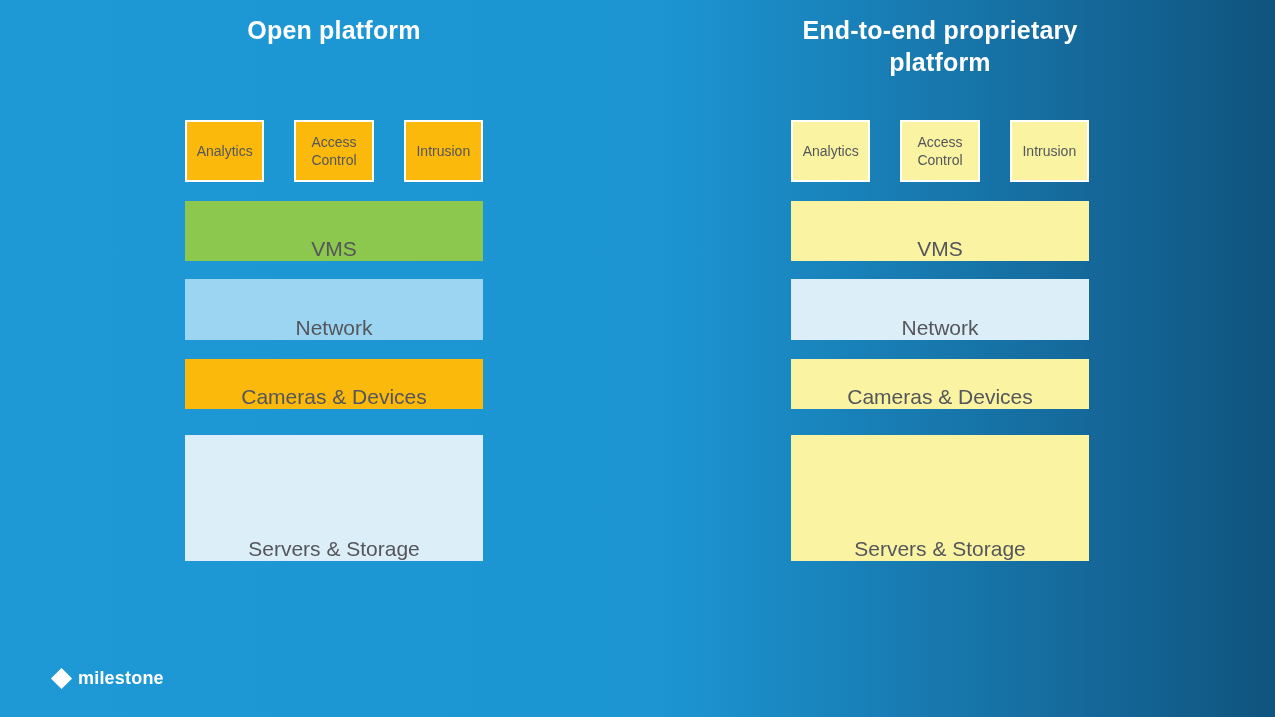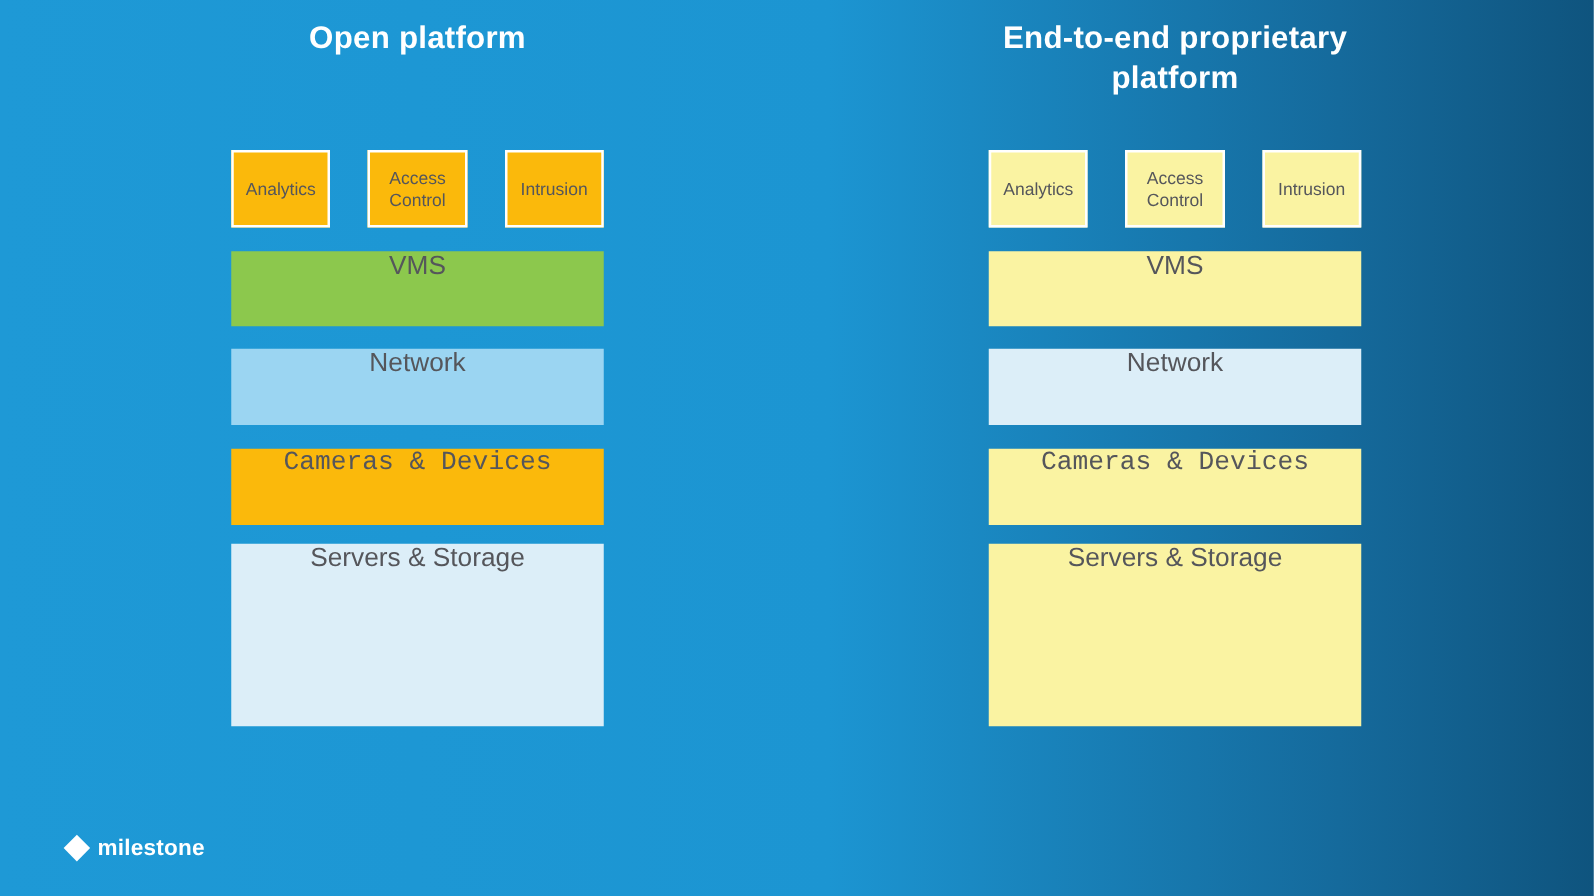--- a/index.html
+++ b/index.html
@@ -53,30 +53,30 @@
     font-size: 14px;
     line-height: 1.3;
     color: #55565B;
     padding: 2px;
   }
   .layer {
     position: absolute;
     left: 0;
     width: 298px;
     display: flex;
-    align-items: flex-start;
+    align-items: flex-end;
     justify-content: center;
     text-align: center;
     font-size: 21px;
     color: #55565B;
   }
   .layer-vms     { top: 201px; height: 60px; }
   .layer-network { top: 279px; height: 61px; }
-  .layer-cameras { top: 359px; height: 61px; font-family: Liberation Mono, monospace; }
-  .layer-servers { top: 435px; height: 146px; }
+  .layer-cameras { top: 359px; height: 50px; }
+  .layer-servers { top: 435px; height: 126px; }
 
   .fill-orange    { background: #FBB90B; }
   .fill-green     { background: #8CC84D; }
   .fill-sky       { background: #9BD5F2; }
   .fill-paleblue  { background: #DCEEF8; }
   .fill-yellow    { background: #FAF3A2; }
 
   .logo {
     position: absolute;
     left: 50px; top: 664px;

